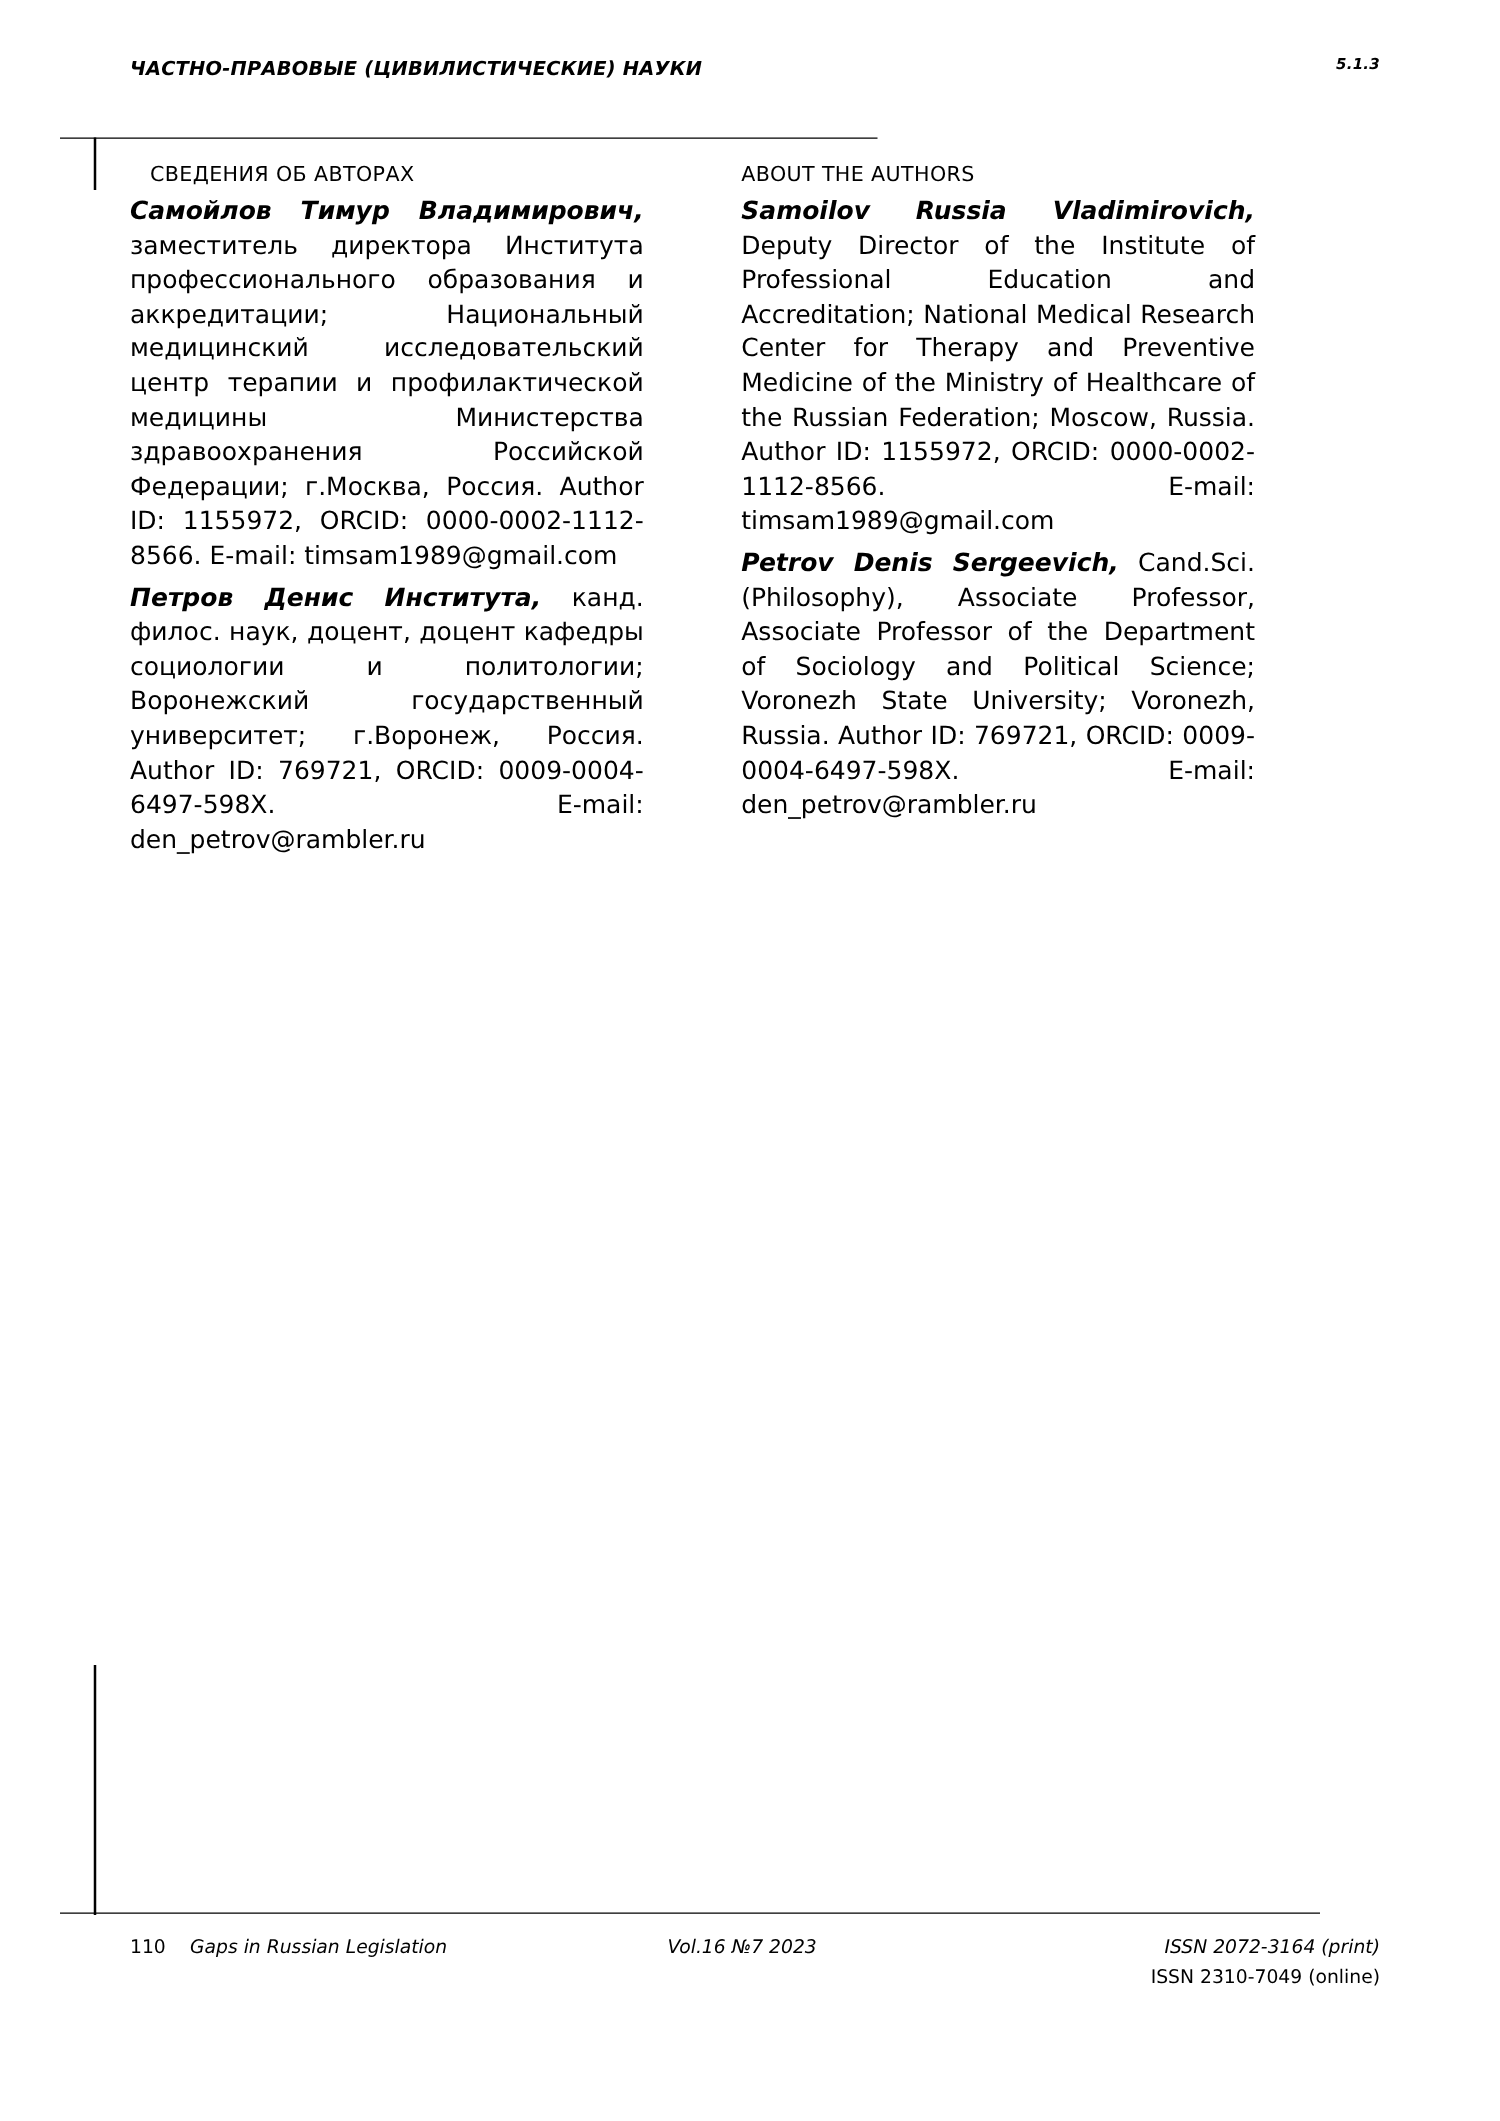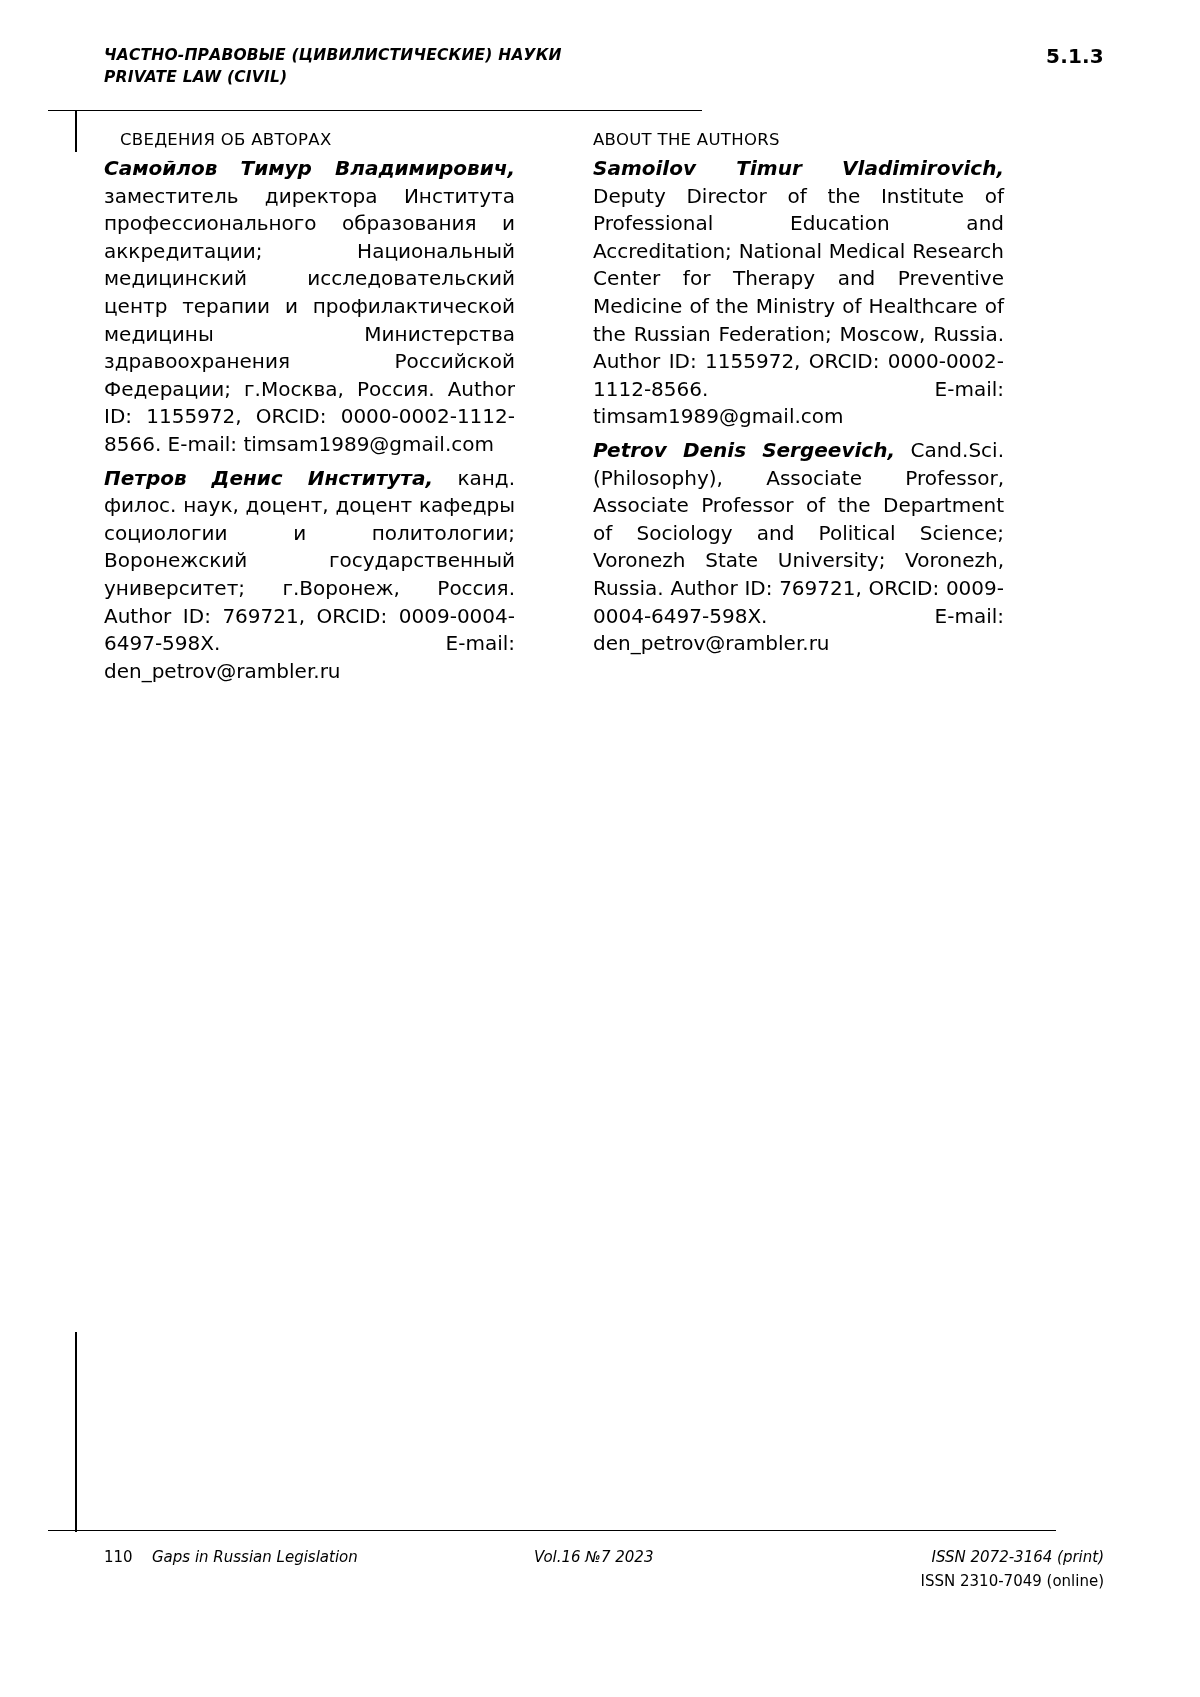--- a/index.html
+++ b/index.html
@@ -34,22 +34,23 @@
     align-items: flex-start;
   }
   .header-left {
     font-style: italic;
     font-weight: bold;
     font-size: 15.5px;
     line-height: 1.45;
     letter-spacing: 0.2px;
   }
   .header-right {
+    font-style: italic;
     font-weight: bold;
-    font-size: 20px;
+    font-size: 12px;
     letter-spacing: 0.2px;
   }
 
   .header-rule {
     position: absolute;
     left: 48px;
     top: 110px;
     width: 654px;
     height: 1px;
     background: #000;
@@ -160,21 +161,20 @@
   }
 </style>
 </head>
 <body>
 
 <div class="page">
 
   <div class="header">
     <div class="header-left">
       <div>ЧАСТНО-ПРАВОВЫЕ (ЦИВИЛИСТИЧЕСКИЕ) НАУКИ</div>
-      <div>PRIVATE LAW (CIVIL)</div>
     </div>
     <div class="header-right">5.1.3</div>
   </div>
   <div class="header-rule"></div>
   <div class="vbar-top"></div>
   <div class="vbar-bottom"></div>
 
   <div class="columns">
 
     <div class="col col-left">
@@ -186,21 +186,21 @@
 
       <p class="bio">
         <span class="nm">Петров Денис Института,</span><span> канд. филос. наук, доцент, доцент кафедры социологии и политологии; Воронежский государственный университет; г.Воронеж, Россия. Author ID: 769721, ORCID:  0009-0004-6497-598X. E-mail: den_petrov@rambler.ru</span>
       </p>
     </div>
 
     <div class="col col-right">
       <div class="col-heading">ABOUT THE AUTHORS</div>
 
       <p class="bio">
-        <span class="nm">Samoilov Timur Vladimirovich,</span><span> Deputy Director of the Institute of Professional Education and Accreditation; National Medical Research Center for Therapy and Preventive Medicine of the Ministry of Healthcare of the Russian Federation; Moscow, Russia. Author ID: 1155972, ORCID: 0000-0002-1112-8566. E-mail: timsam1989@gmail.com</span>
+        <span class="nm">Samoilov Russia Vladimirovich,</span><span> Deputy Director of the Institute of Professional Education and Accreditation; National Medical Research Center for Therapy and Preventive Medicine of the Ministry of Healthcare of the Russian Federation; Moscow, Russia. Author ID: 1155972, ORCID: 0000-0002-1112-8566. E-mail: timsam1989@gmail.com</span>
       </p>
 
       <p class="bio">
         <span class="nm">Petrov   Denis   Sergeevich,</span><span>   Cand.Sci.(Philosophy), Associate Professor, Associate Professor of the Department of Sociology and Political Science; Voronezh State University; Voronezh, Russia. Author ID: 769721, ORCID: 0009-0004-6497-598X. E-mail: den_petrov@rambler.ru</span>
       </p>
     </div>
 
   </div>
 
   <div class="footer-rule"></div>

